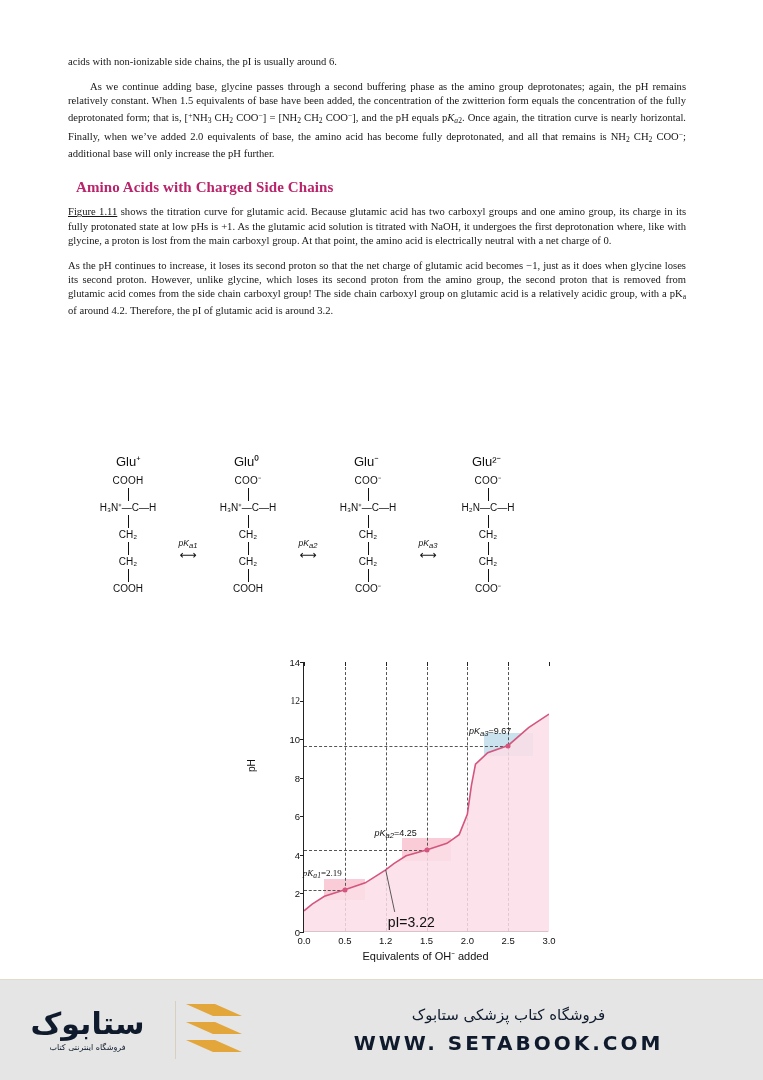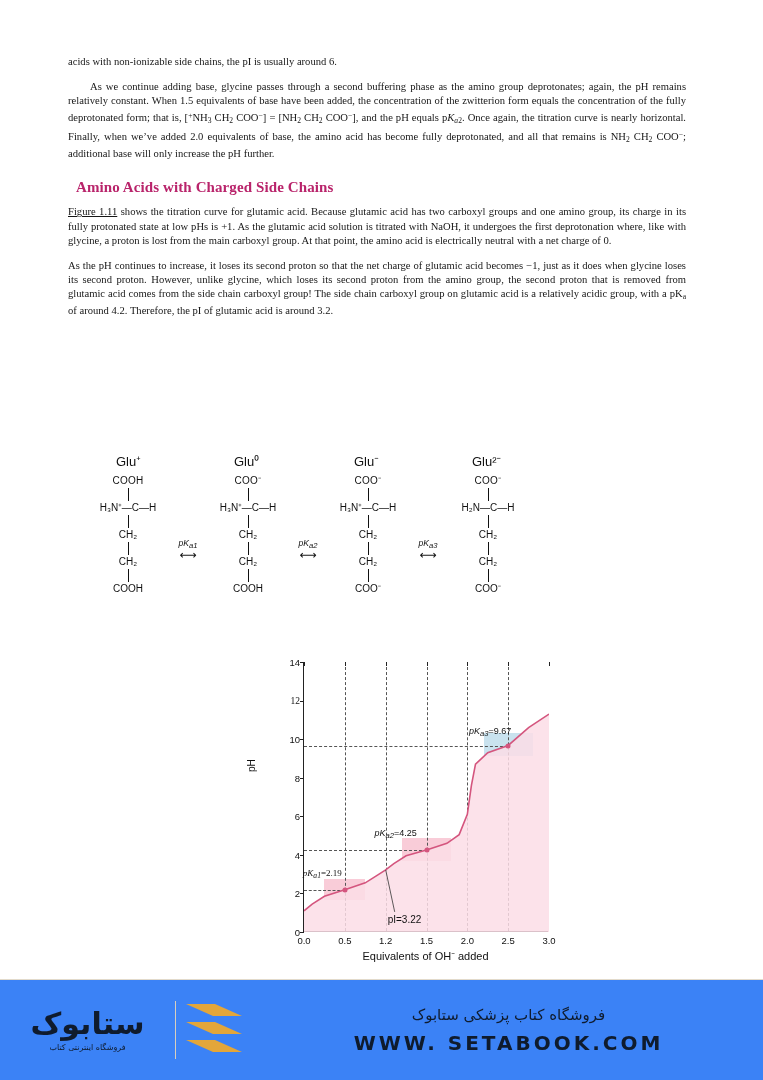--- a/index.html
+++ b/index.html
@@ -112,36 +112,36 @@
     text-align:center;font-size:11px;color:#111;
   }
   .vdash{position:absolute;width:0;border-left:1px dashed #555;top:0;bottom:0;}
   .hdash{position:absolute;height:0;border-top:1px dashed #555;left:0;}
   .band-pink{position:absolute;background:#f9ccd8;}
   .band-blue{position:absolute;background:#c9e2ee;}
   .pklab{
     position:absolute;font-size:9px;color:#111;white-space:nowrap;
   }
   .pklab .it{font-style:italic;}
-  .pilab{position:absolute;font-size:10px;color:#111;white-space:nowrap;}
+  .pilab{position:absolute;font-size:14px;color:#111;white-space:nowrap;}
   .dot{
     position:absolute;width:5px;height:5px;border-radius:50%;
     background:#d4557e;transform:translate(-50%,-50%);
   }
   .caption{
     position:absolute;left:180px;top:534px;width:330px;
     text-align:center;font-size:8.6px;color:#111;
     font-family:"Liberation Serif", serif;
   }
   .caption b{font-weight:bold;}
 
   
   .footer{
     position:absolute;left:0;right:0;bottom:0;height:100px;
-    background:#3b82f6;
+    background:#e5e5e5;
     border-top:1px solid #e2dacb;
   }
   .footer-inner{
     position:absolute;inset:0;
     display:flex;align-items:center;
   }
   .logo-left{
     width:175px;display:flex;align-items:center;justify-content:center;
     flex-direction:column;
   }

